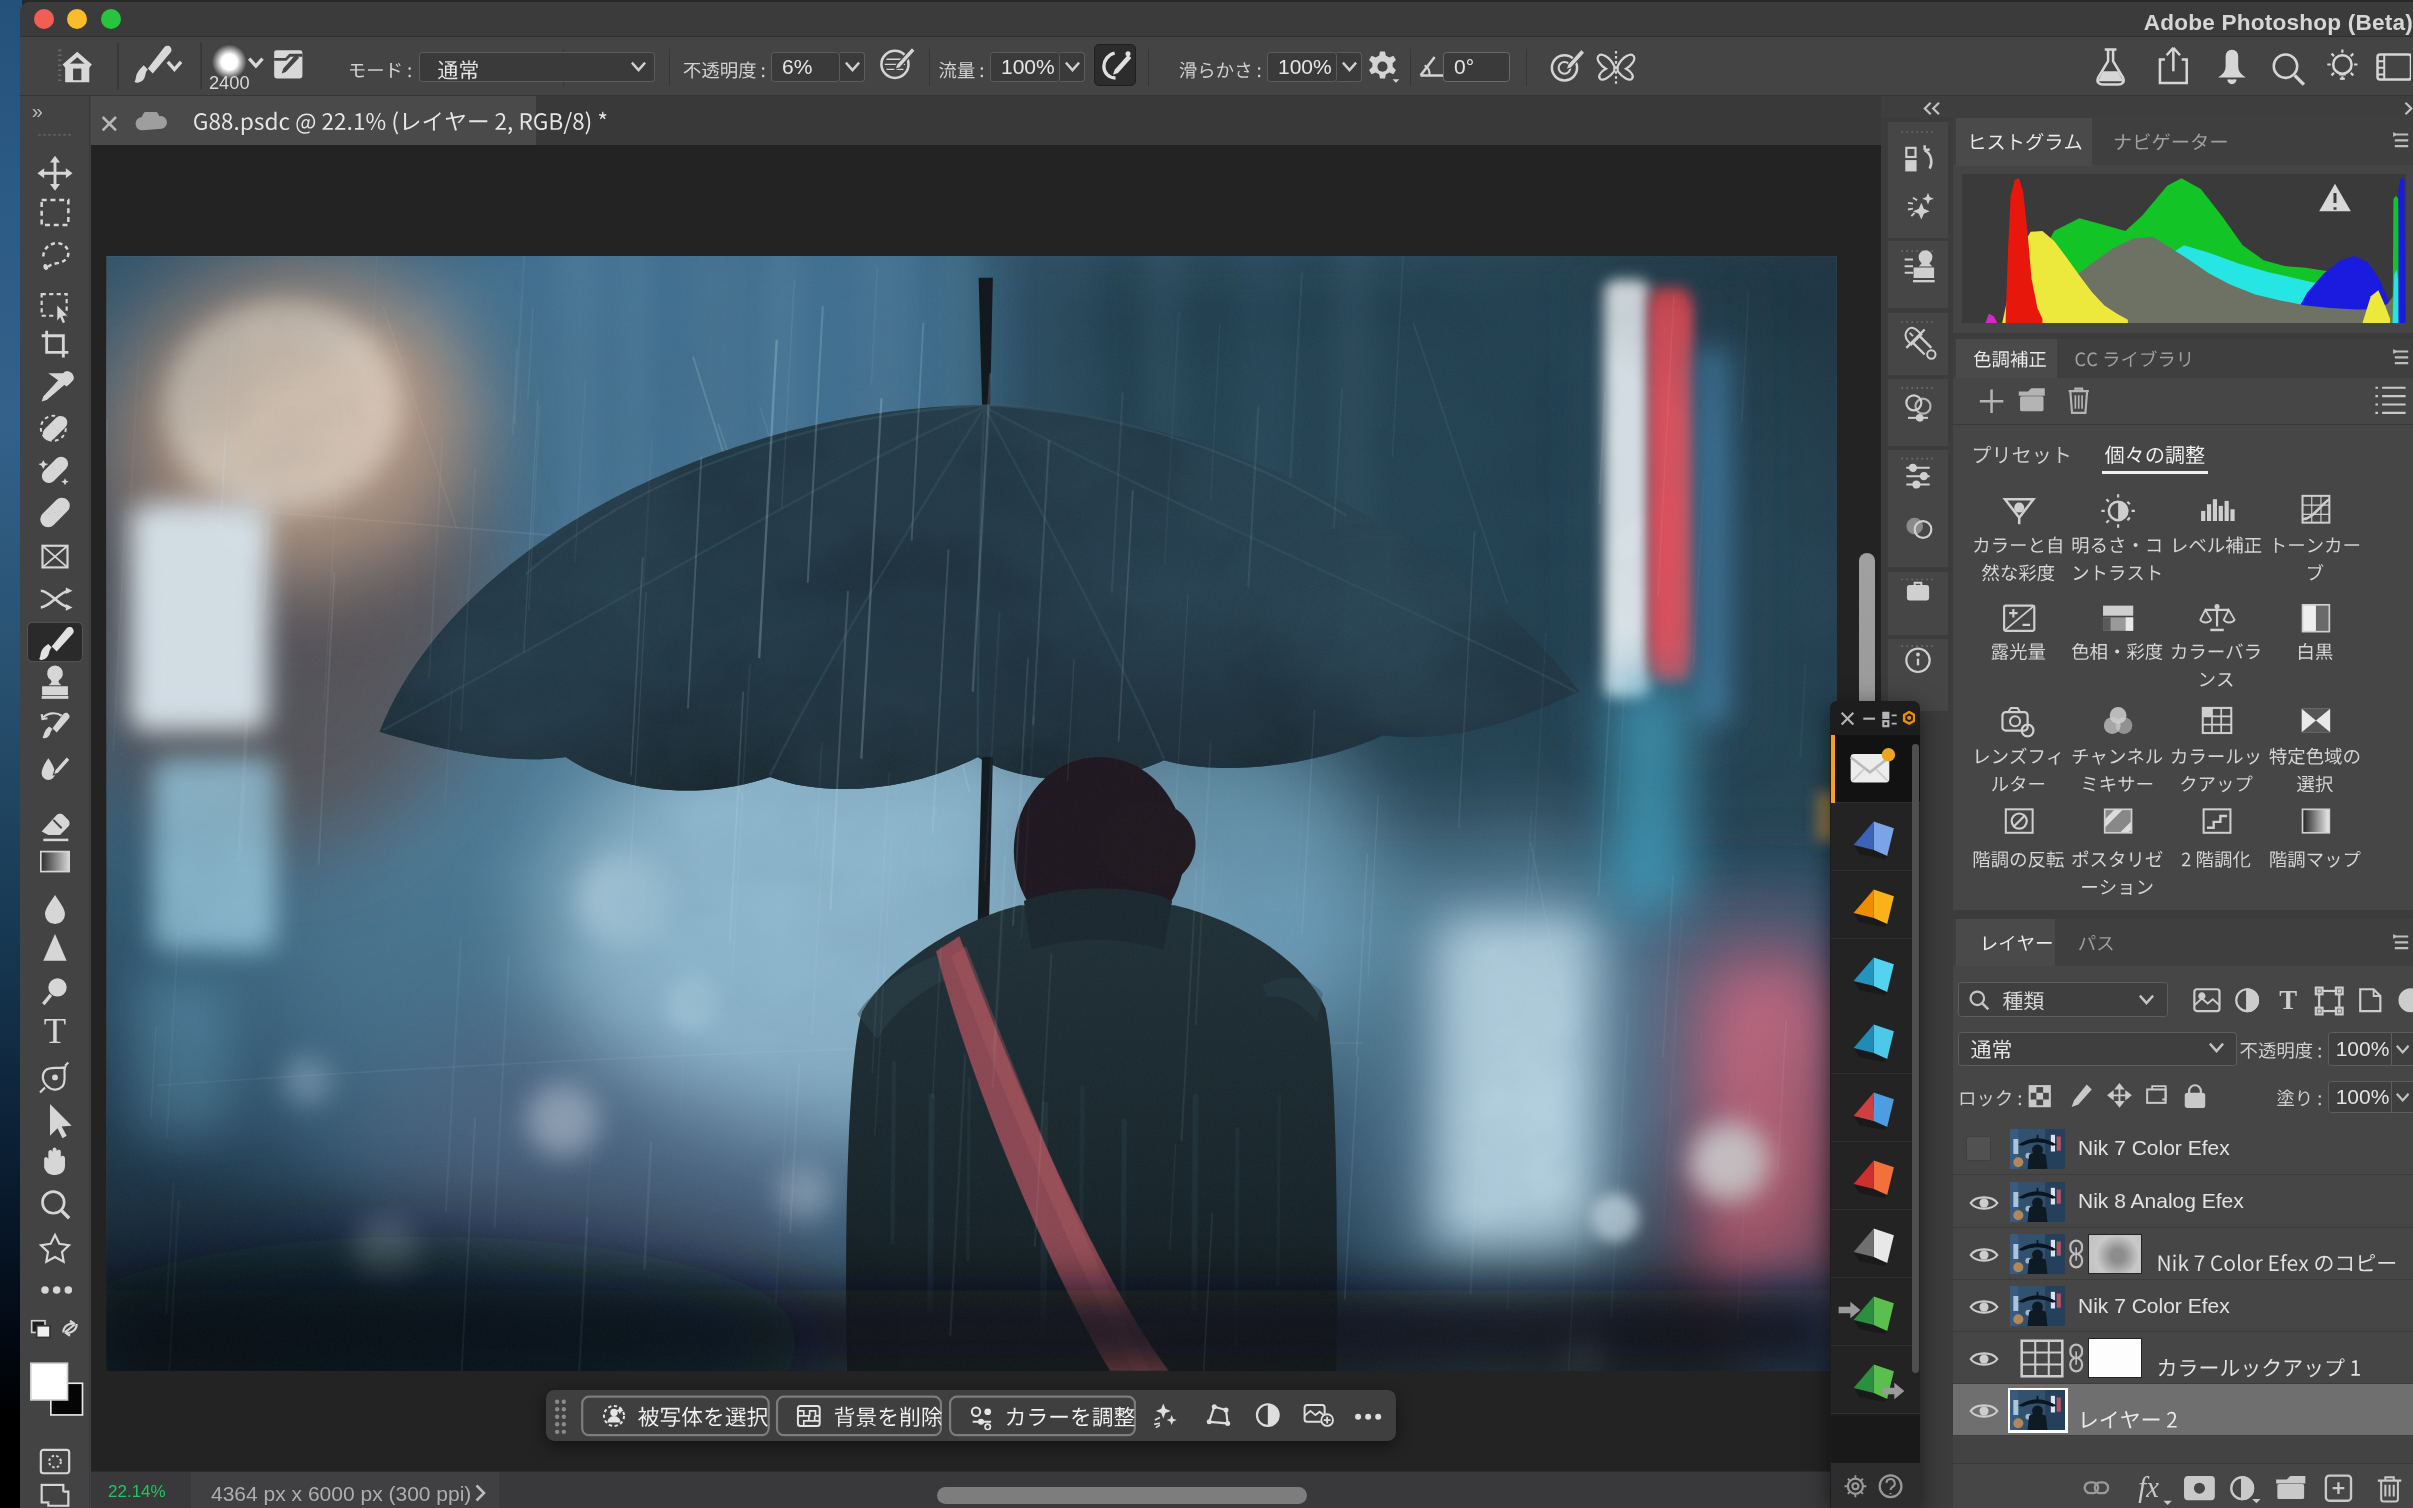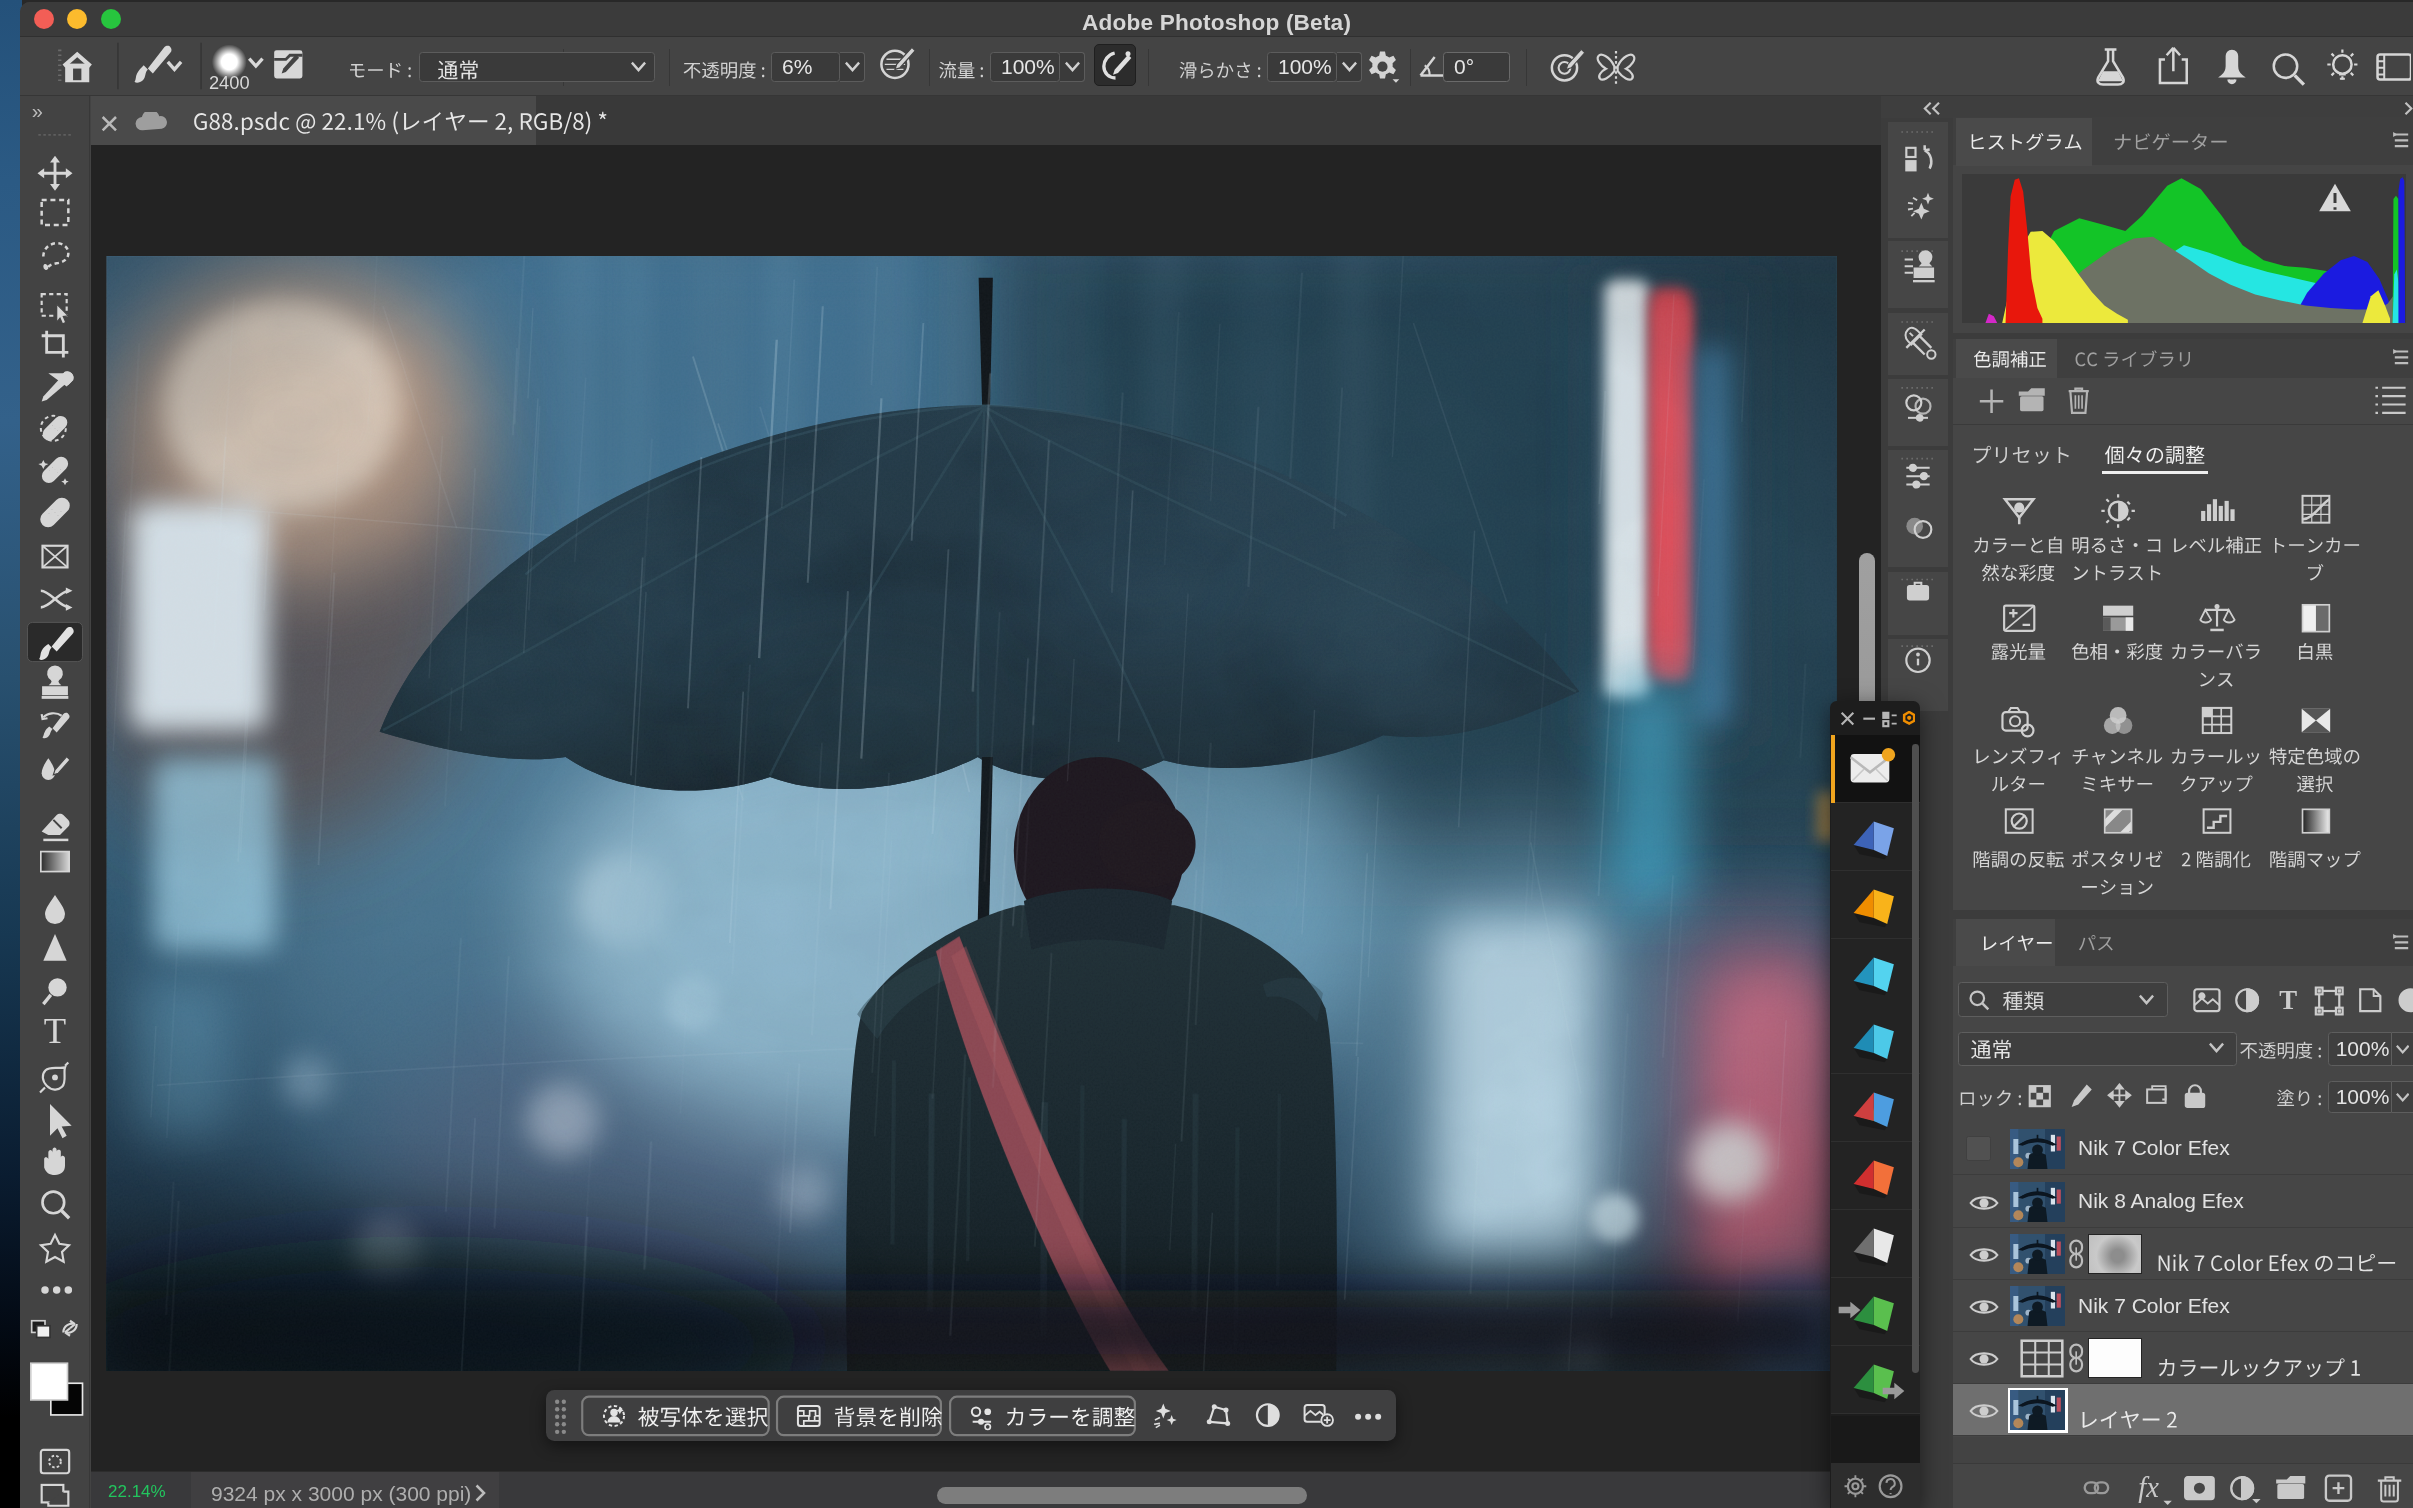--- a/index.html
+++ b/index.html
@@ -1,20 +1,20 @@
 <!DOCTYPE html>
 <html style="font-size:13.4px"><head><meta charset="utf-8"><style>
 *{margin:0;padding:0;box-sizing:border-box}
 html,body{width:2413px;height:1508px;overflow:hidden;background:#282828;font-family:"Liberation Sans",sans-serif;-webkit-font-smoothing:antialiased}
 .abs{position:absolute}
 #wall{position:absolute;left:0;top:0;width:22px;height:1508px;background:linear-gradient(180deg,#24517a 0%,#2b5a84 12%,#33618a 28%,#28506f 45%,#173852 62%,#0a1c30 78%,#030a14 88%,#000 94%)}
 #win{position:absolute;left:20px;top:1.7px;width:2393px;height:1507px;background:#434343;border-radius:10px 0 0 0}
 #titlebar{position:absolute;left:20px;top:1.7px;width:2393px;height:35px;background:#3b3b3b;border-radius:10px 0 0 0;border-bottom:0.8px solid #303030}
 .tl{position:absolute;top:9.2px;width:20px;height:20px;border-radius:50%}
-#title{position:absolute;left:20px;top:10px;width:2393px;text-align:center;font-size:22.6px;font-weight:700;color:#d6d6d6;letter-spacing:0.2px}
+#title{position:absolute;left:20px;top:10px;width:2393px;text-align:right;font-size:22.6px;font-weight:700;color:#d6d6d6;letter-spacing:0.2px}
 #optbar{position:absolute;left:20px;top:37px;width:2393px;height:59px;background:#444444;border-bottom:0.8px solid #363636}
 .osep{position:absolute;top:49px;width:0.8px;height:37px;background:#373737}
 .field{position:absolute;top:52px;height:30px;background:#3a3a3a;border:0.8px solid #5c5c5c;border-radius:3.4px;color:#e6e6e6;font-size:21px;line-height:28.5px;padding-left:10px}
 .chevbox{position:absolute;top:52px;width:25px;height:30px;background:#3a3a3a;border:0.8px solid #5c5c5c;border-left:none;border-radius:0 3.4px 3.4px 0}
 svg{display:block}
 #toolbar{position:absolute;left:20px;top:96px;width:70px;height:1412px;background:#434343;border-right:0.8px solid #383838}
 #tabbar{position:absolute;left:91px;top:96px;width:1790px;height:49px;background:#393939}
 #dtab{position:absolute;left:91px;top:96px;width:445px;height:49px;background:#4a4a4a}
 #paste{position:absolute;left:91px;top:145px;width:1790px;height:1326px;background:#232323}
 #statusbar{position:absolute;left:91px;top:1471px;width:1790px;height:38px;background:#39393b;border-top:0.8px solid #2d2d2d}
@@ -710,21 +710,21 @@
         <circle cx="16" cy="4" r="3.6"></circle>
         <circle cx="28" cy="4" r="3.6"></circle>
       </g>
 </g>
 </svg>
 
 <div id="statusbar"></div>
 
 <div class="abs" style="left:108px;top:1482px;font-size:17px;color:#22c55e">22.14%</div>
 <div class="abs" style="left:191px;top:1472px;width:308px;height:37px;background:#403f41"></div>
-<div class="abs" style="left:211px;top:1482px;font-size:21px;color:#aeaeae">9324 px x 3000 px (300 ppi)</div>
+<div class="abs" style="left:211px;top:1482px;font-size:21px;color:#aeaeae">4364 px x 6000 px (300 ppi)</div>
 <svg class="abs" style="left:474px;top:1483px" width="13.4" height="20" viewBox="0 0 16 24">
     <path d="M3 3 l9 9 -9 9" stroke="#bdbdbd" stroke-width="3" fill="none"></path>
   </svg>
 <div class="abs" style="left:937px;top:1487px;width:370px;height:17px;background:#7d7d7d;border-radius:8.4px"></div>
 
 <div id="dock"></div>
 
 <div class="abs" style="left:1881px;top:96px;width:532px;height:22px;background:#3e3e3e"></div>
 <svg class="abs" style="left:1922px;top:101px" width="34" height="15" viewBox="0 0 40 18">
     <path d="M10 2 L3 9 L10 16 M20 2 L13 9 L20 16" stroke="#c2c2c2" stroke-width="2.6" fill="none"></path>

